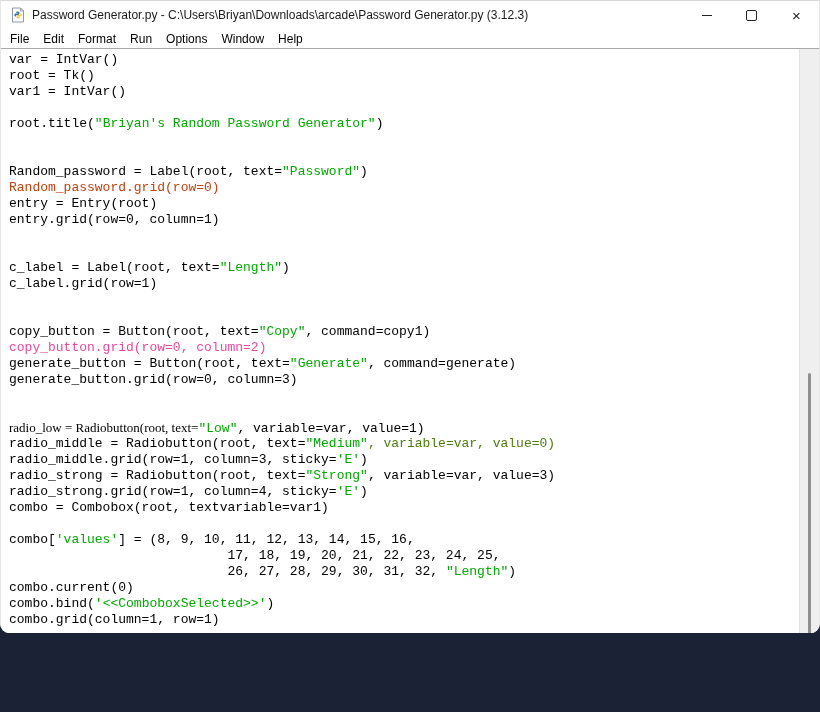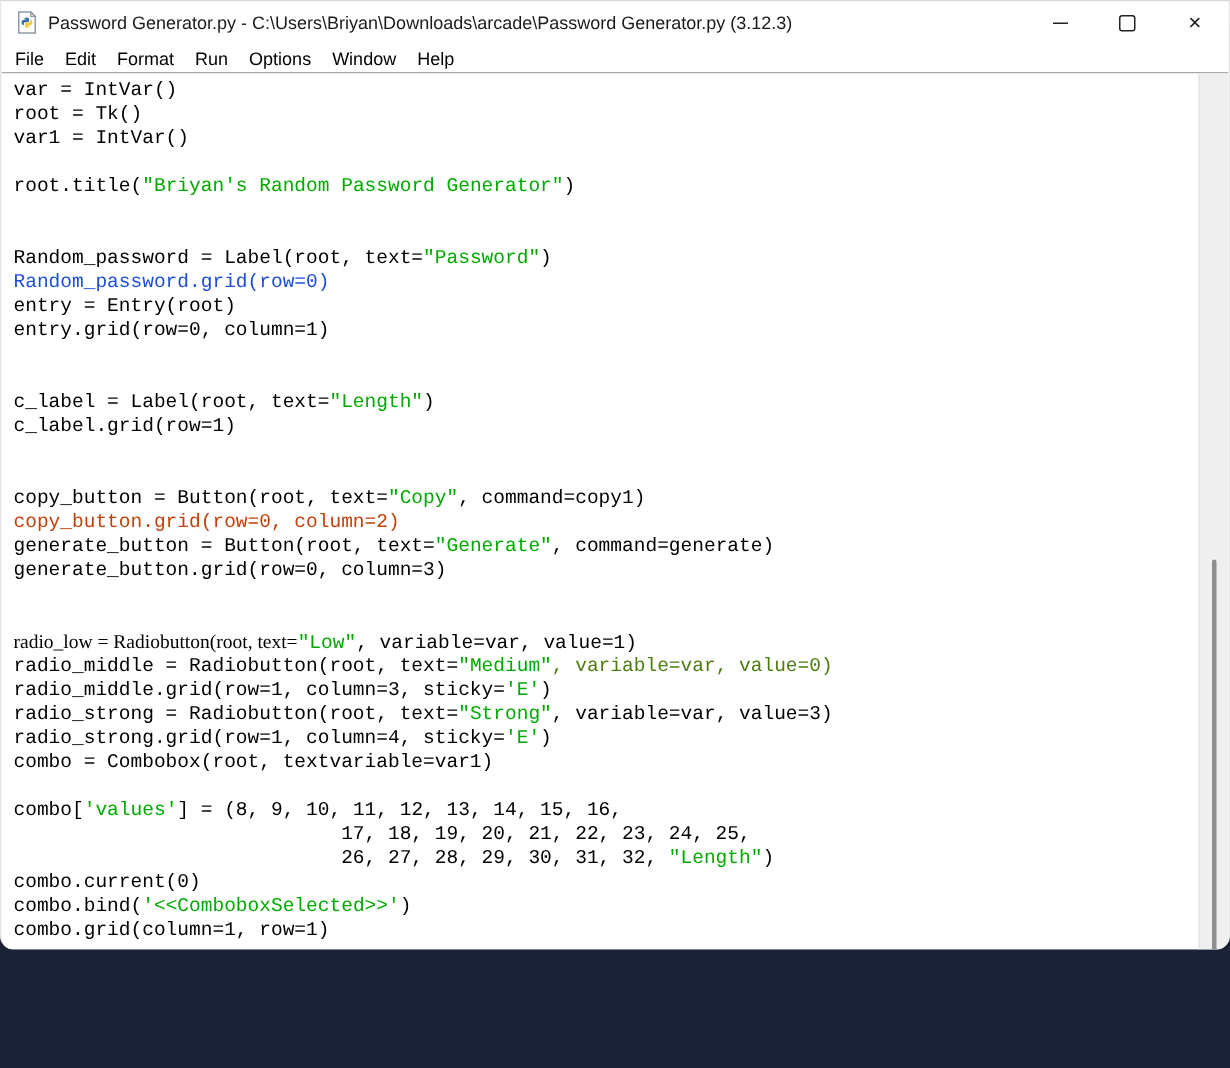--- a/index.html
+++ b/index.html
@@ -76,31 +76,31 @@
   <div class="editor">
     <div class="code-area">
         <div class="code-line"><span style="color: rgb(0, 0, 0);">var = IntVar()</span></div>
         <div class="code-line"><span style="color: rgb(0, 0, 0);">root = Tk()</span></div>
         <div class="code-line"><span style="color: rgb(0, 0, 0);">var1 = IntVar()</span></div>
         <div class="code-line"> </div>
         <div class="code-line"><span style="color: rgb(0, 0, 0);">root.title(</span><span style="color: rgb(0, 170, 0);">"Briyan's Random Password Generator"</span><span style="color: rgb(0, 0, 0);">)</span></div>
         <div class="code-line"> </div>
         <div class="code-line"> </div>
         <div class="code-line"><span style="color: rgb(0, 0, 0);">Random_password = Label(root, text=</span><span style="color: rgb(0, 170, 0);">"Password"</span><span style="color: rgb(0, 0, 0);">)</span></div>
-        <div class="code-line"><span style="color: #1d4ed8;">Random_password.grid(row=0)</span></div>
+        <div class="code-line"><span style="color: #c2410c;">Random_password.grid(row=0)</span></div>
         <div class="code-line"><span style="color: rgb(0, 0, 0);">entry = Entry(root)</span></div>
         <div class="code-line"><span style="color: rgb(0, 0, 0);">entry.grid(row=0, column=1)</span></div>
         <div class="code-line"> </div>
         <div class="code-line"> </div>
         <div class="code-line"><span style="color: rgb(0, 0, 0);">c_label = Label(root, text=</span><span style="color: rgb(0, 170, 0);">"Length"</span><span style="color: rgb(0, 0, 0);">)</span></div>
         <div class="code-line"><span style="color: rgb(0, 0, 0);">c_label.grid(row=1)</span></div>
         <div class="code-line"> </div>
         <div class="code-line"> </div>
         <div class="code-line"><span style="color: rgb(0, 0, 0);">copy_button = Button(root, text=</span><span style="color: rgb(0, 170, 0);">"Copy"</span><span style="color: rgb(0, 0, 0);">, command=copy1)</span></div>
-        <div class="code-line"><span style="color: #c2410c;">copy_button.grid(row=0, column=2)</span></div>
+        <div class="code-line"><span style="color: #ec4899;">copy_button.grid(row=0, column=2)</span></div>
         <div class="code-line"><span style="color: rgb(0, 0, 0);">generate_button = Button(root, text=</span><span style="color: rgb(0, 170, 0);">"Generate"</span><span style="color: rgb(0, 0, 0);">, command=generate)</span></div>
         <div class="code-line"><span style="color: rgb(0, 0, 0);">generate_button.grid(row=0, column=3)</span></div>
         <div class="code-line"> </div>
         <div class="code-line"> </div>
         <div class="code-line"><span style="color: rgb(0, 0, 0); font-family: Liberation Serif, serif;">radio_low = Radiobutton(root, text=</span><span style="color: rgb(0, 170, 0);">"Low"</span><span style="color: rgb(0, 0, 0);">, variable=var, value=1)</span></div>
         <div class="code-line"><span style="color: rgb(0, 0, 0);">radio_middle = Radiobutton(root, text=</span><span style="color: rgb(0, 170, 0);">"Medium"</span><span style="color: #4d7c0f;">, variable=var, value=0)</span></div>
         <div class="code-line"><span style="color: rgb(0, 0, 0);">radio_middle.grid(row=1, column=3, sticky=</span><span style="color: rgb(0, 170, 0);">'E'</span><span style="color: rgb(0, 0, 0);">)</span></div>
         <div class="code-line"><span style="color: rgb(0, 0, 0);">radio_strong = Radiobutton(root, text=</span><span style="color: rgb(0, 170, 0);">"Strong"</span><span style="color: rgb(0, 0, 0);">, variable=var, value=3)</span></div>
         <div class="code-line"><span style="color: rgb(0, 0, 0);">radio_strong.grid(row=1, column=4, sticky=</span><span style="color: rgb(0, 170, 0);">'E'</span><span style="color: rgb(0, 0, 0);">)</span></div>
         <div class="code-line"><span style="color: rgb(0, 0, 0);">combo = Combobox(root, textvariable=var1)</span></div>

